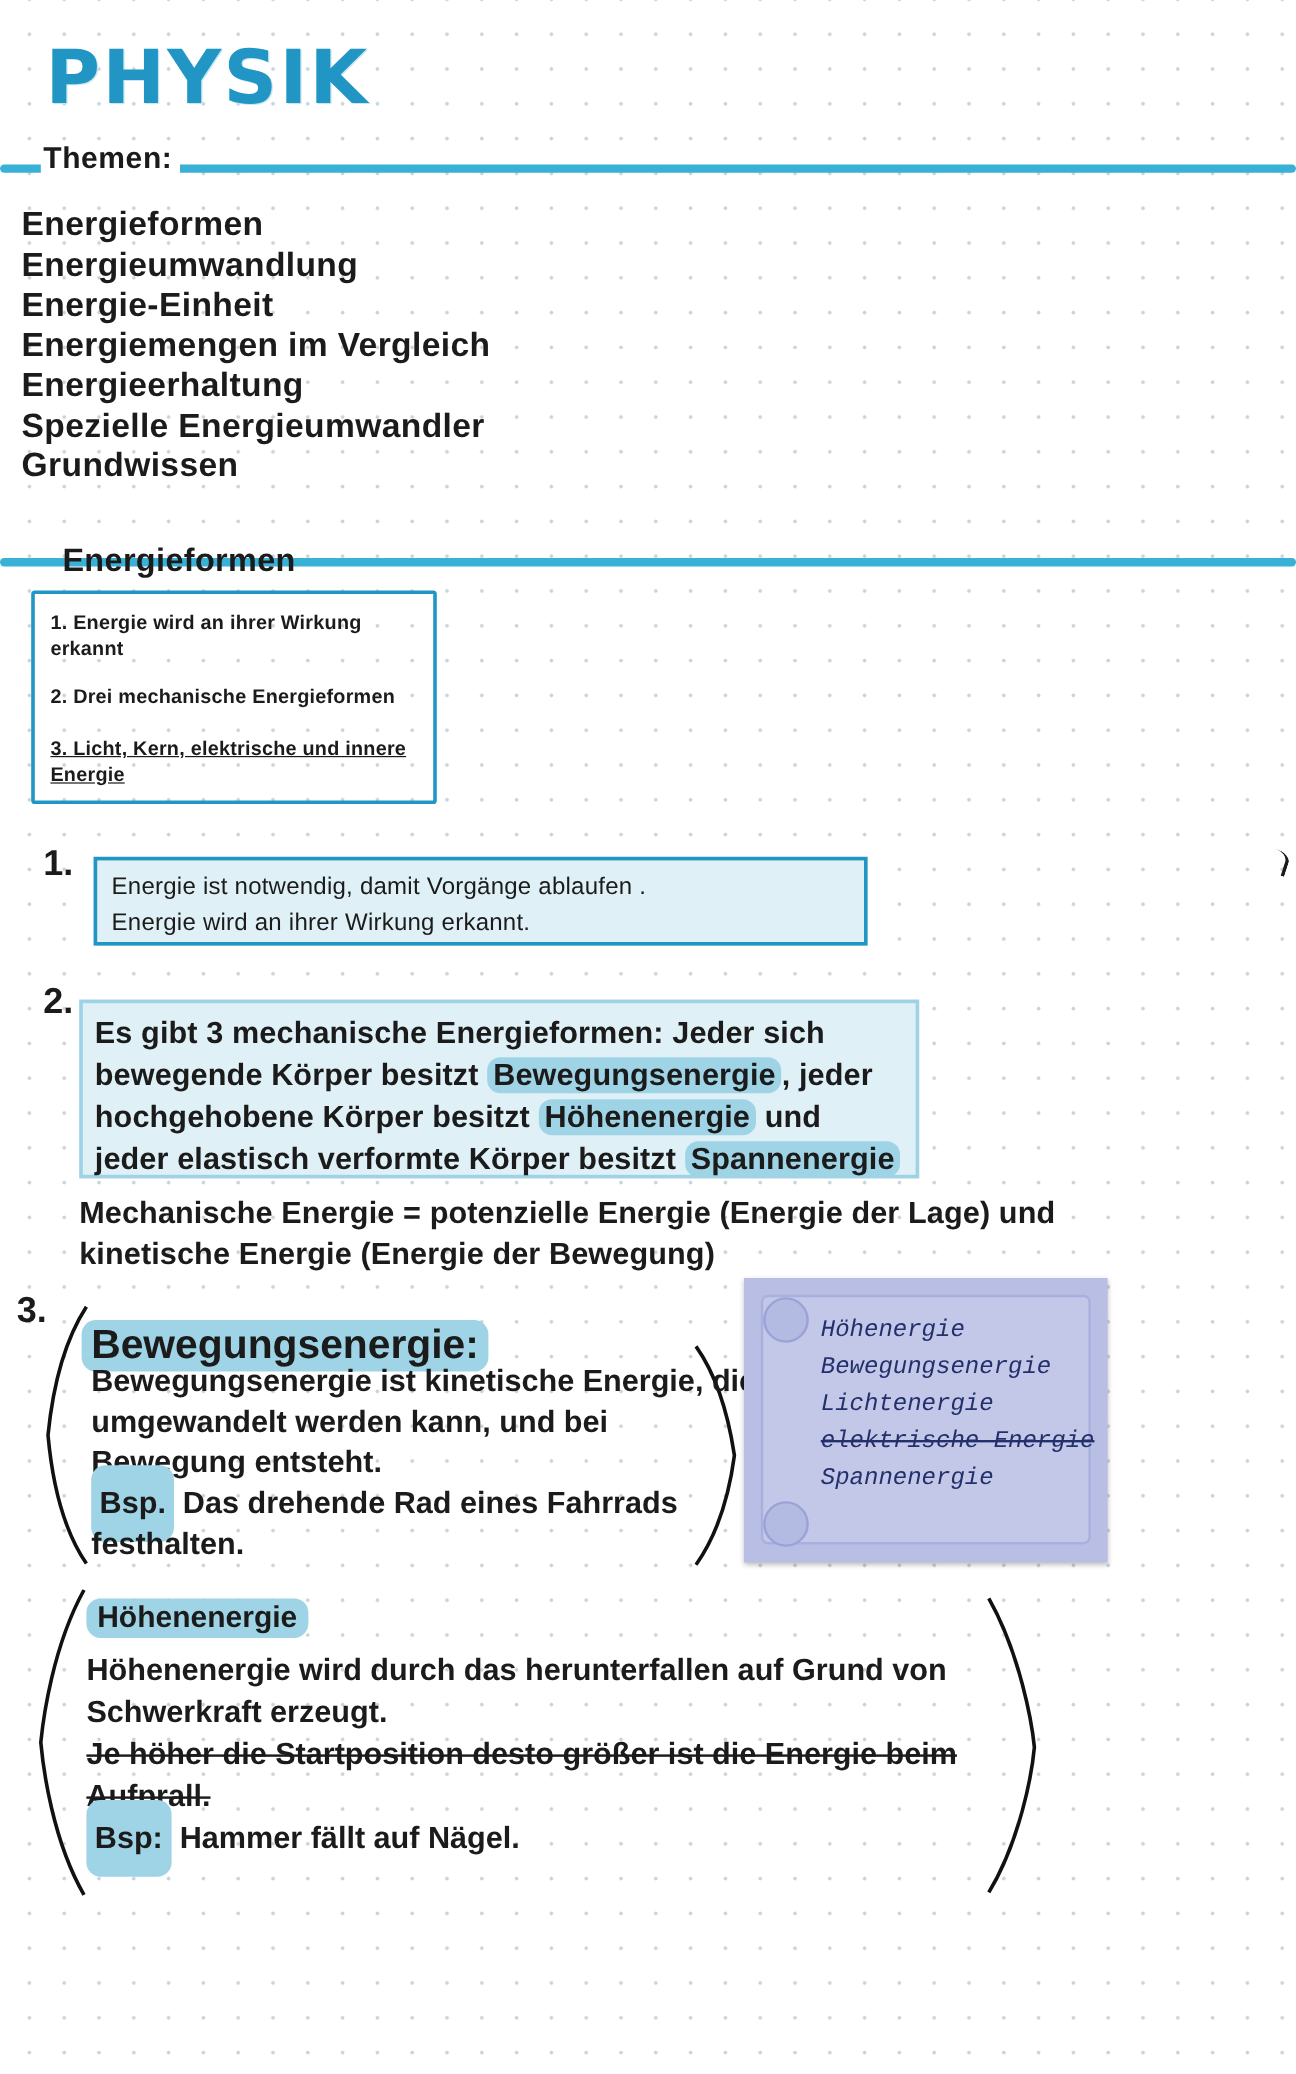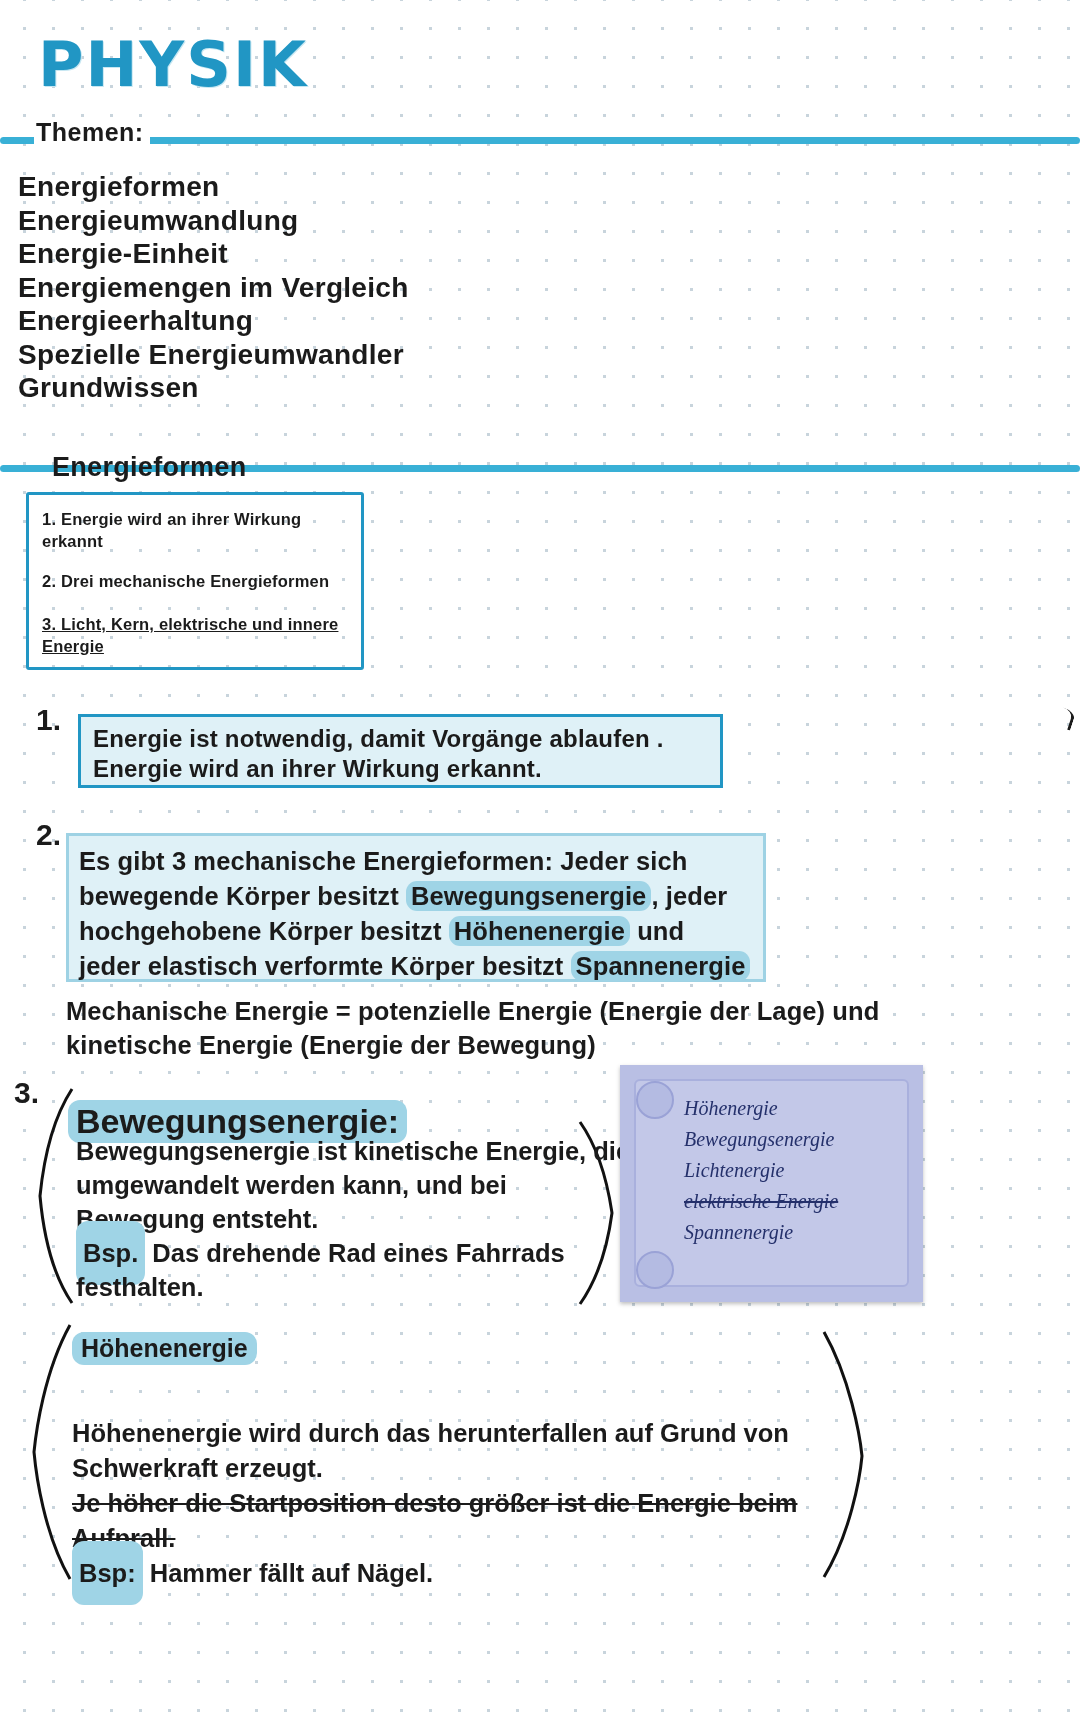--- a/index.html
+++ b/index.html
@@ -125,22 +125,22 @@
     left: 78px;
     top: 714px;
     width: 645px;
     height: 74px;
     border: 3px solid #2196c4;
     background: #dff1f7;
     padding: 7px 12px 0 12px;
   }
   .box1 p {
     margin: 0;
-    font-size: 24px;
-    font-weight: bold;
+    font-size: 20px;
+    font-weight: normal;
     line-height: 30px;
     letter-spacing: 0.2px;
     white-space: nowrap;
   }
 
   
   .box2 {
     position: absolute;
     left: 66px;
     top: 833px;
@@ -221,21 +221,20 @@
     padding: 2px 9px;
   }
   .hoeh-text {
     position: absolute;
     left: 72px;
     top: 1375px;
     width: 790px;
     font-size: 25.5px;
     font-weight: bold;
     line-height: 35px;
-    margin-top: 41px;
   }
   .strike { text-decoration: line-through; text-decoration-thickness: 2px; }
 
   
   .photo {
     position: absolute;
     left: 620px;
     top: 1065px;
     width: 303px;
     height: 237px;
@@ -261,21 +260,21 @@
     border-radius: 50%;
     background: #b4bbe2;
   }
   .curl-tl { left: 16px; top: 16px; }
   .curl-bl { left: 16px; top: 186px; }
   .photo-lines {
     position: absolute;
     left: 64px;
     top: 28px;
     width: 240px;
-    font-family: Liberation Serif, serif;
+    font-family: Liberation Mono, monospace;
     font-style: italic;
     font-size: 20px;
     line-height: 31px;
     color: #24306b;
   }
   .photo-lines div { white-space: nowrap; }
   .pl-strike { text-decoration: line-through; }
 
   
   .stray {

